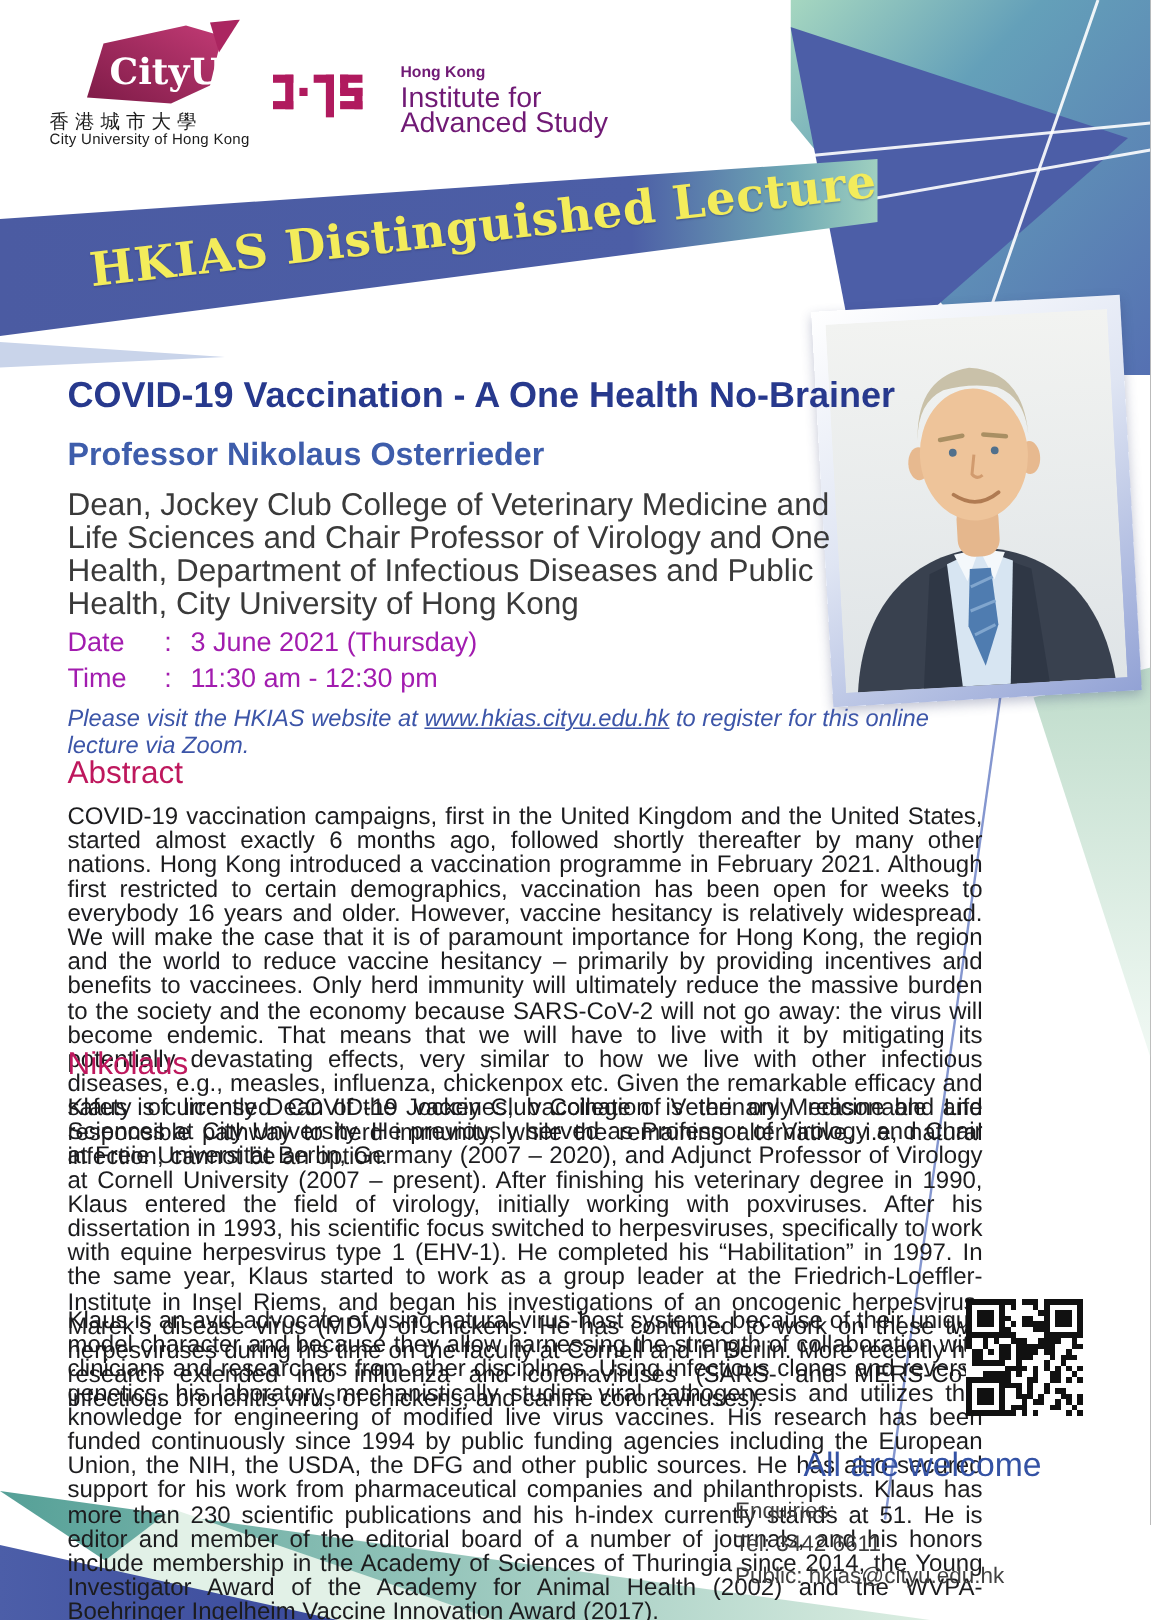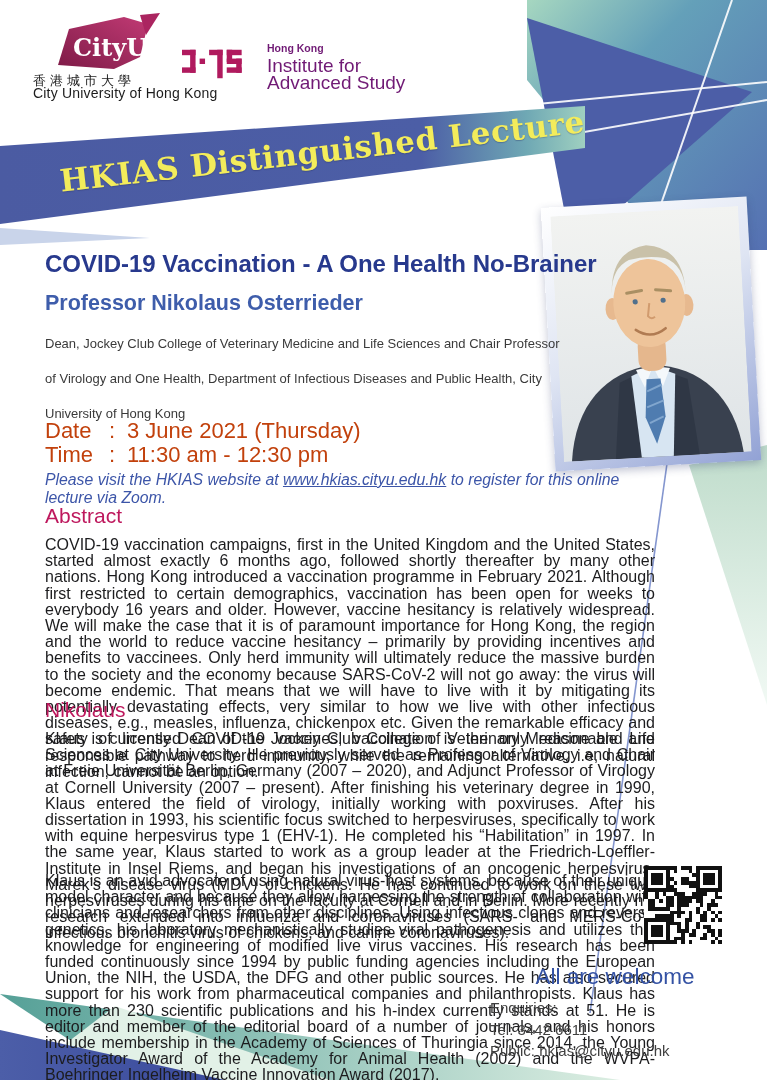--- a/index.html
+++ b/index.html
@@ -5,41 +5,41 @@
   html,body{margin:0;padding:0;background:#888;}
   .poster{position:relative;width:767px;height:1080px;background:#ffffff;overflow:hidden;
           font-family:"Liberation Sans",sans-serif;margin:0 auto;}
   .abs{position:absolute;}
   svg{display:block;}
 
   
   .cityu-wordmark{font-family:"DejaVu Serif",serif;font-weight:bold;}
   .cityu-text{position:absolute;left:33px;top:74px;color:#1c1c1c;}
   .cityu-cn{font-size:13px;letter-spacing:4px;font-weight:500;line-height:14px;}
-  .cityu-en{font-size:14px;line-height:11px;letter-spacing:.2px;}
+  .cityu-en{font-size:10px;line-height:11px;letter-spacing:.2px;}
   .hkias-text{position:absolute;left:267px;top:43px;color:#701a75;line-height:1;}
   .hkias-region{font-size:10.5px;font-weight:bold;margin-bottom:3px;}
   .hkias-l1,.hkias-l2{font-size:19px;font-weight:normal;line-height:17px;}
 
   
   .banner-text{position:absolute;left:58px;top:163px;width:560px;
     font-family:"DejaVu Serif",serif;font-weight:bold;font-size:31px;
     color:#f3ec5b;letter-spacing:.5px;transform:rotate(-6.5deg);transform-origin:0 0;
     text-shadow:0 1px 1px rgba(40,50,100,.35);z-index:4;}
 
   
   .photo-frame{position:absolute;left:548px;top:202px;width:188px;height:246px;
     padding:9px;background:linear-gradient(150deg,#ffffff 0%,#dfe5f3 45%,#92a2d5 100%);
     transform:rotate(-3.2deg);box-shadow:0 3px 8px rgba(50,60,110,.3);z-index:5;}
 
   
   .title{position:absolute;left:45px;top:250px;width:615px;font-size:24px;font-weight:bold;color:#27398d;z-index:6;}
   .speaker{position:absolute;left:45px;top:291px;width:520px;font-size:21.5px;font-weight:600;color:#3e5dab;z-index:6;}
-  .affiliation{position:absolute;left:45px;top:326px;width:515px;font-size:13px;line-height:35px;color:#3a3a3a;z-index:6;}
-  .dt-row{position:absolute;left:45px;display:flex;font-size:22px;color:#c2410c;z-index:6;}
+  .affiliation{position:absolute;left:45px;top:326px;width:515px;font-size:21px;line-height:22px;color:#3a3a3a;z-index:6;}
+  .dt-row{position:absolute;left:45px;display:flex;font-size:18px;color:#a21caf;z-index:6;}
   .dt-label{width:52px;}
   .dt-colon{width:30px;text-align:center;}
   .register{position:absolute;left:45px;top:471px;width:620px;font-size:15.8px;color:#3c55a8;z-index:6;font-style:italic;}
   .register a{color:#3c55a8;text-decoration:underline;cursor:pointer;}
   .sec-heading{position:absolute;left:45px;font-size:21px;color:#be185d;z-index:6;}
   .body-par{position:absolute;left:45px;width:610px;font-size:16px;line-height:16.2px;
     text-align:justify;color:#1c1c1e;z-index:6;}
 
   
   .welcome{position:absolute;right:22px;top:964px;width:260px;text-align:center;

